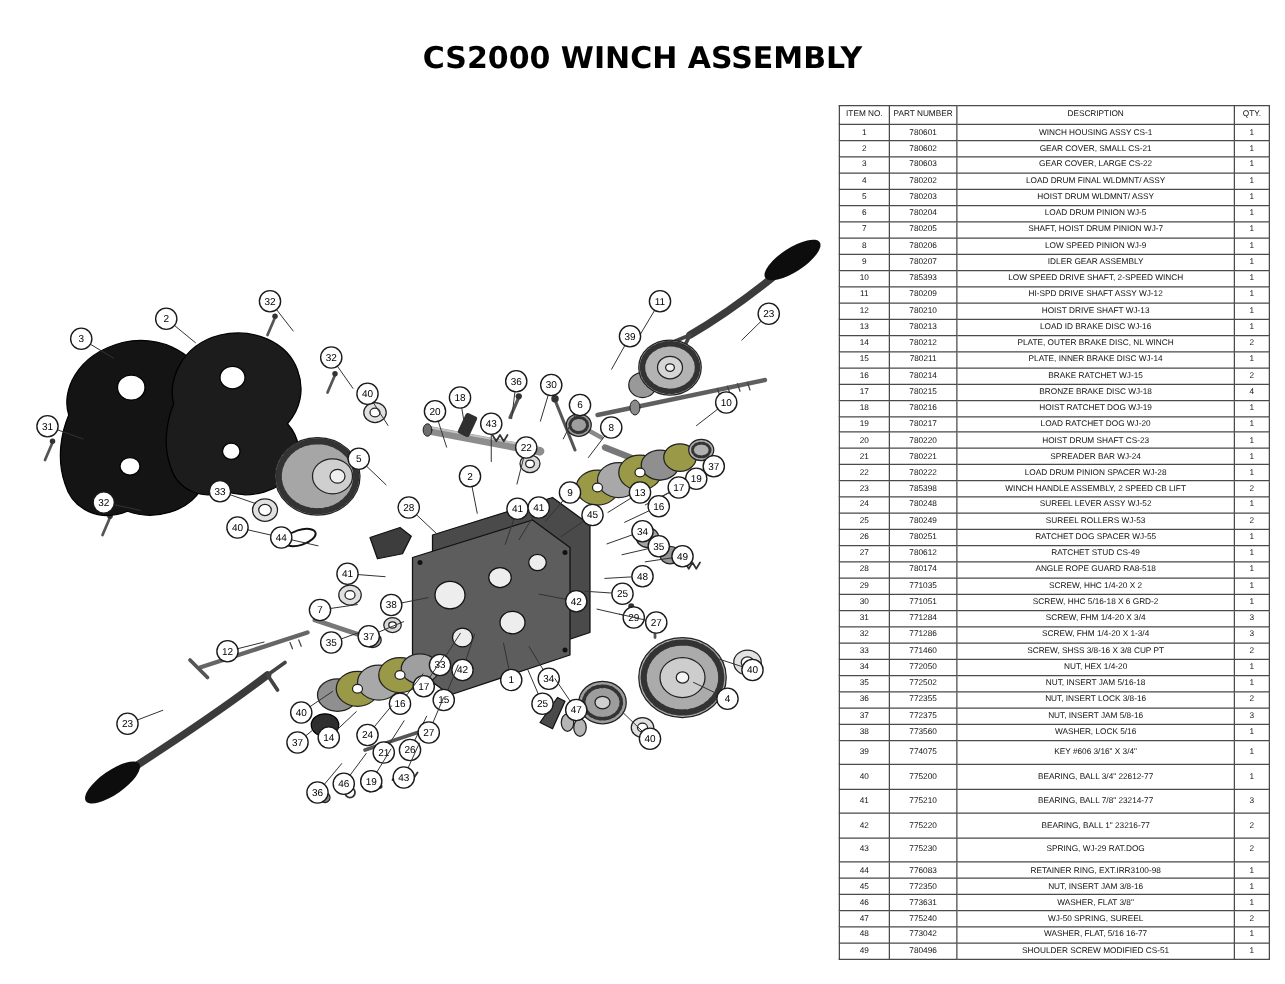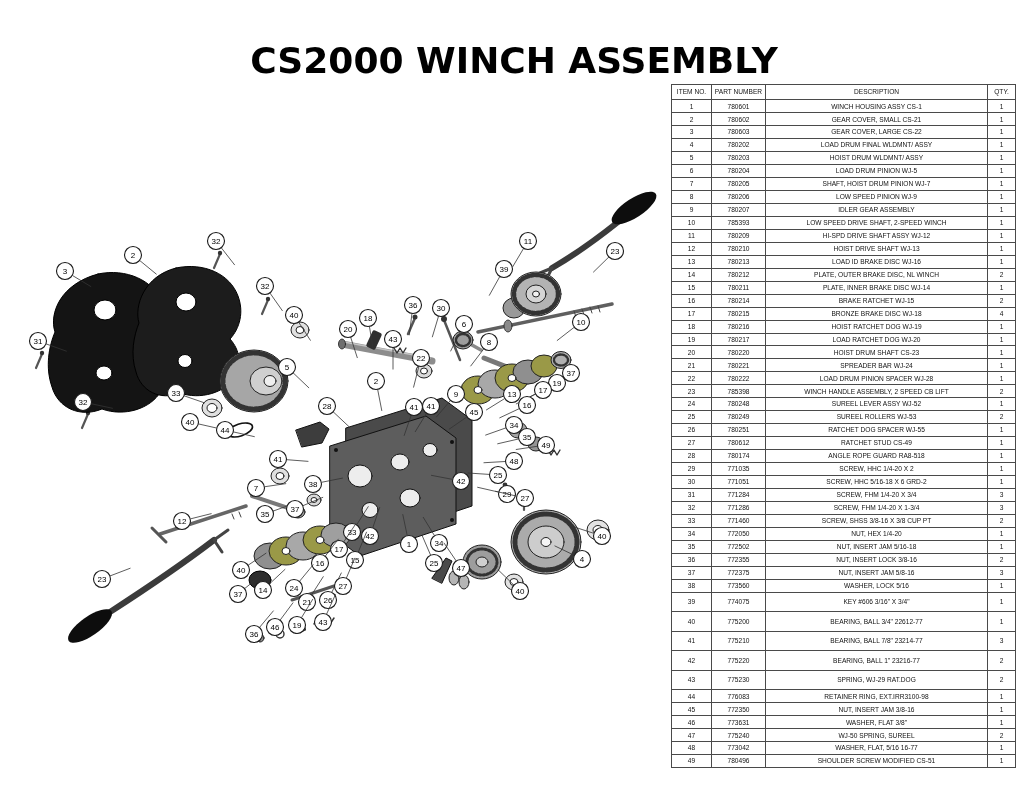--- a/index.html
+++ b/index.html
@@ -2,21 +2,21 @@
 <html><head>
 <meta charset="utf-8">
 <style>
   html,body{margin:0;padding:0;}
   body{
     width:1028px;height:787px;position:relative;background:#fff;
     font-family:"Liberation Sans",sans-serif;overflow:hidden;color:#111;
   }
   .title{
     position:absolute;top:16px;left:0;width:100%;text-align:center;
-    font-family:"DejaVu Sans",sans-serif;font-weight:900;font-size:36px;
+    font-family:"DejaVu Sans",sans-serif;font-weight:900;font-size:24px;
     letter-spacing:0px;color:#000;
   }
   .diagram{position:absolute;left:8px;top:78px;width:660px;height:704px;}
   .parts-table{position:absolute;left:671px;top:84px;width:344px;}
   table{border-collapse:collapse;width:100%;table-layout:fixed;border:1.4px solid #333;}
   th,td{
     border:1px solid #4a4a4a;font-size:6.6px;line-height:1.15;text-align:center;
     padding:2.2px 1px;white-space:nowrap;overflow:hidden;font-weight:normal;color:#111;
   }
   th{padding:3.4px 1px;}

